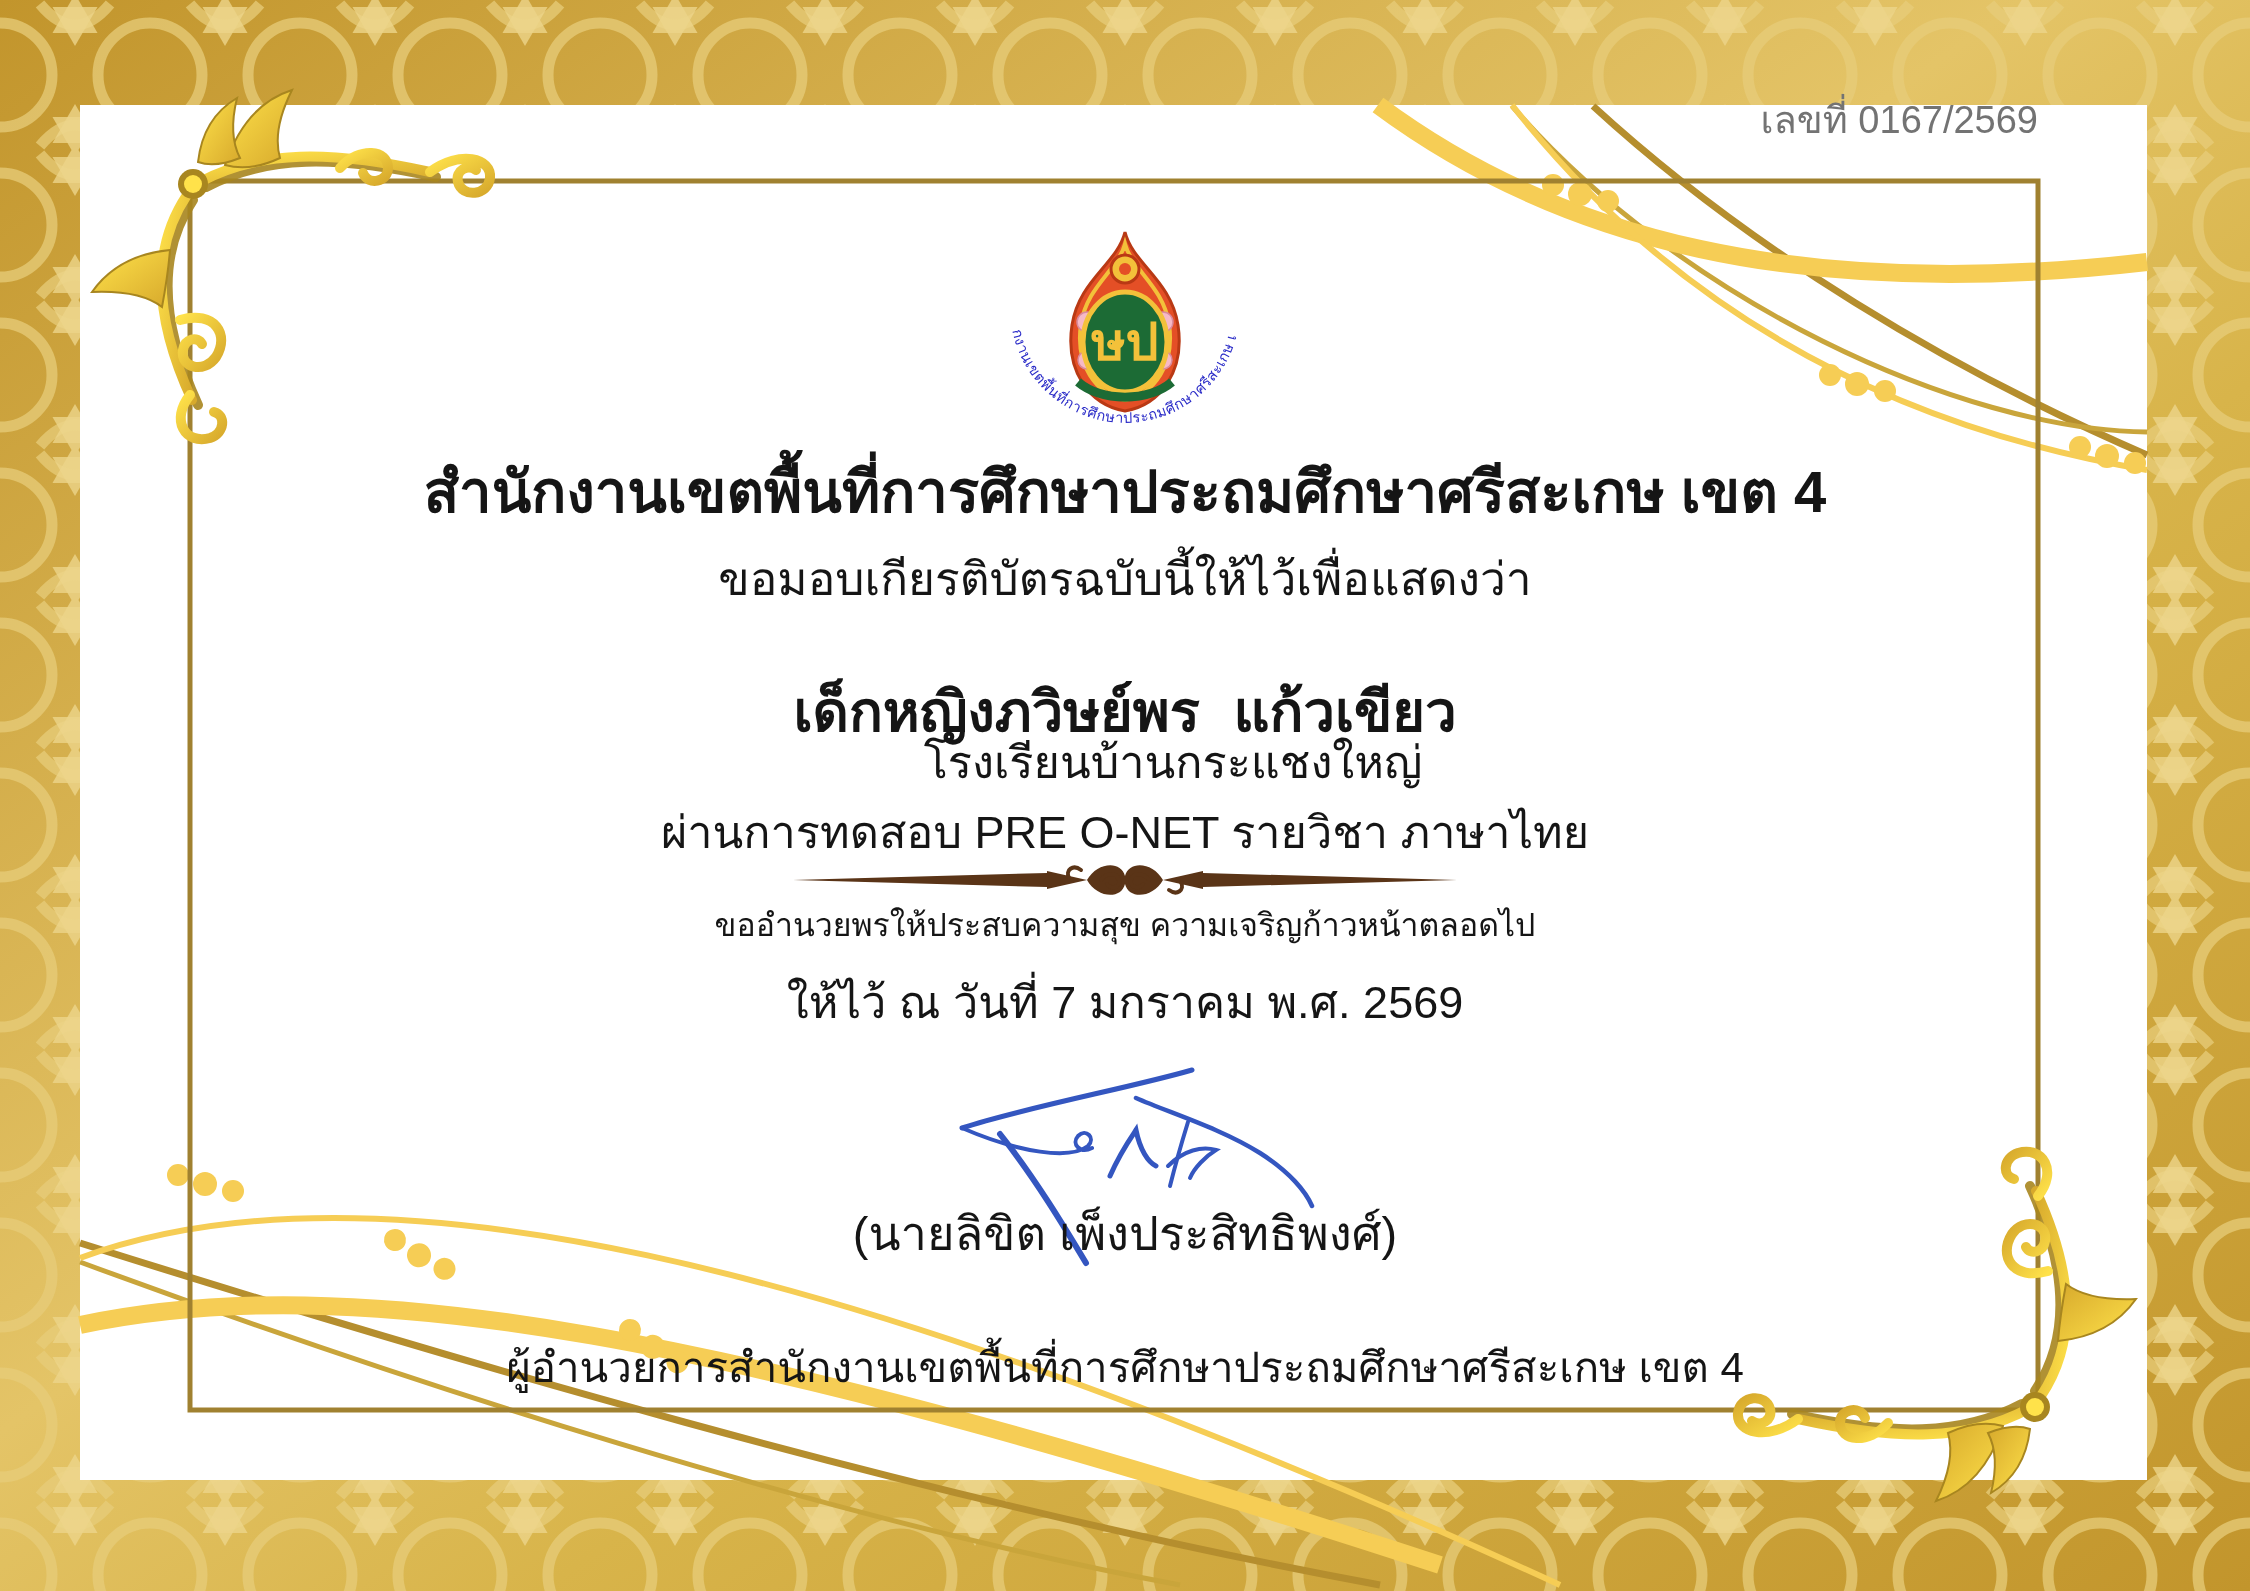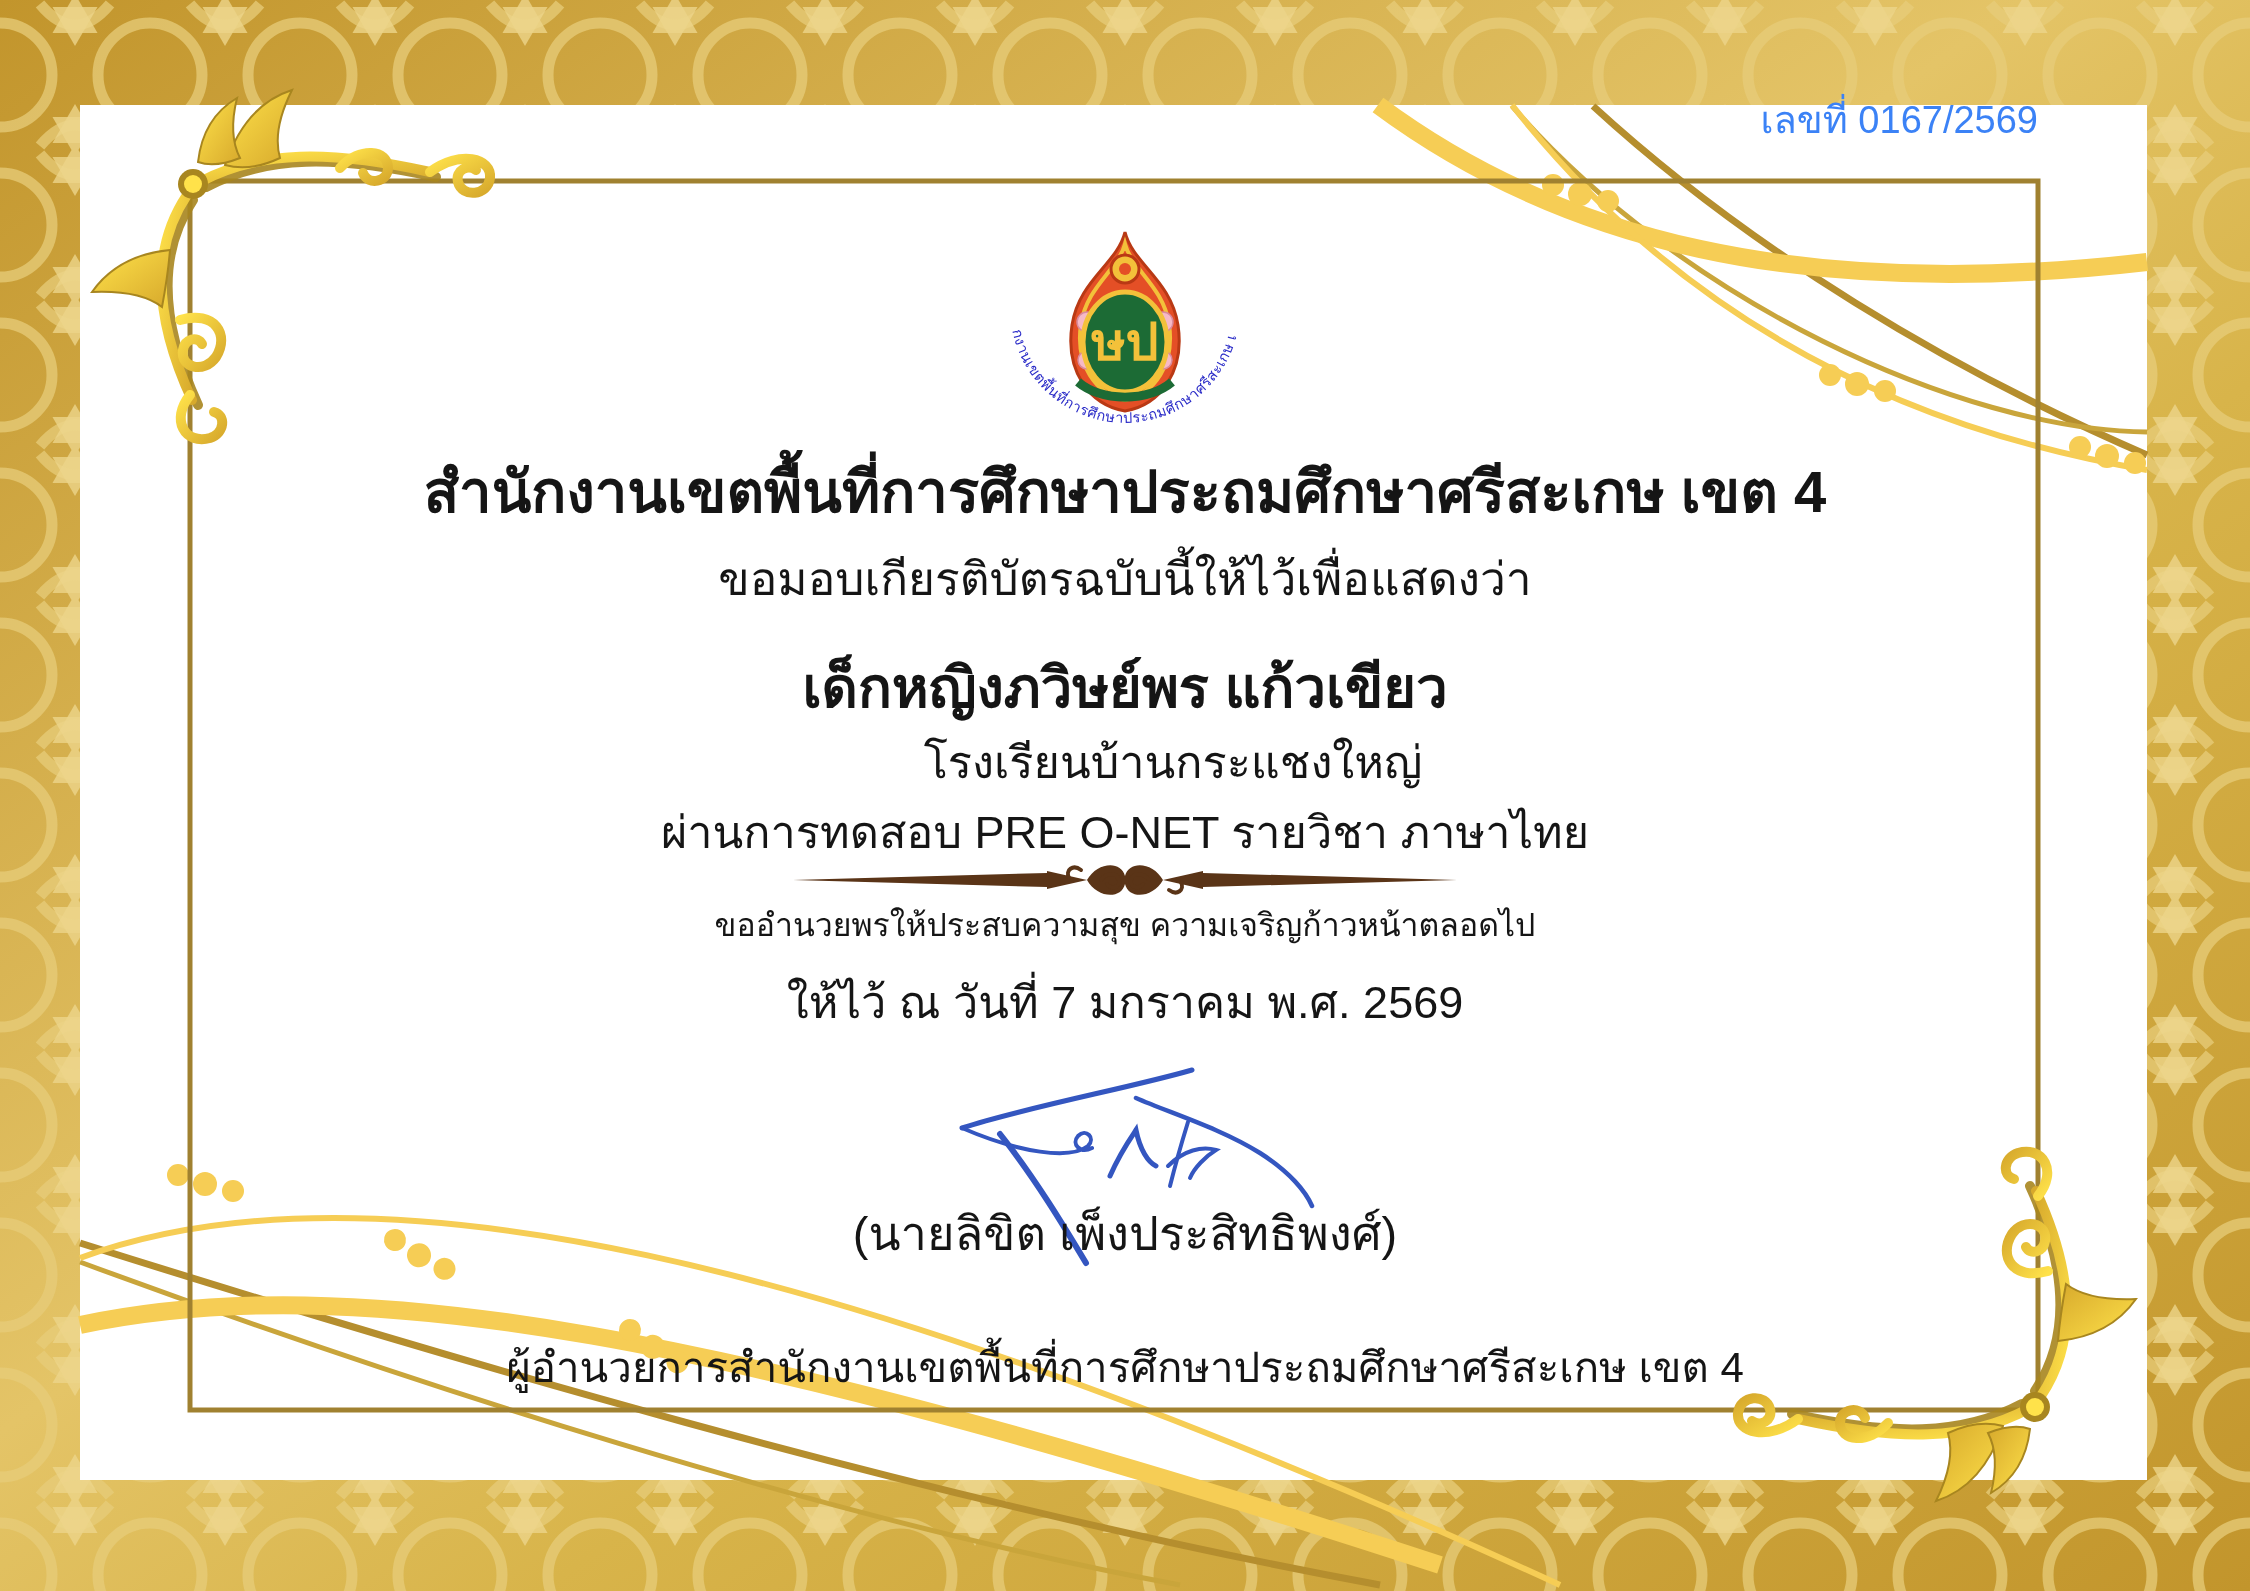--- a/index.html
+++ b/index.html
@@ -11,25 +11,25 @@
     font-family:"Liberation Sans","DejaVu Sans",sans-serif;
   }
   .bg-svg{position:absolute;left:0;top:0;width:2250px;height:1591px;}
   .txt{
     position:absolute;left:0;width:100%;
     text-align:center;color:#151515;
     line-height:1.45;white-space:nowrap;
   }
   .cert-no{
     position:absolute;top:96px;right:212px;
-    font-size:38px;color:#3b82f6;line-height:1.3;
+    font-size:38px;color:#737373;line-height:1.3;
   }
   .title-line   {top:450px;font-size:58px;font-weight:700;}
   .intro-line   {top:546px;font-size:46px;}
-  .name-line    {top:647px;font-size:56px;font-weight:700;}
+  .name-line    {top:676px;font-size:56px;font-weight:700;font-family:Liberation Mono, monospace;}
   .school-line  {top:730px;font-size:45px;padding-left:48px;}
   .achv-line    {top:800px;font-size:45px;}
   .bless-line   {top:902px;font-size:32px;}
   .date-line    {top:970px;font-size:45px;}
   .signer-name  {top:1200px;font-size:47px;}
   .signer-title {top:1322px;font-size:42px;margin-top:16px;}
   .emblem-svg{position:absolute;left:975px;top:222px;width:300px;height:240px;}
   .divider-svg{position:absolute;left:785px;top:856px;width:680px;height:48px;}
   .sign-svg{position:absolute;left:940px;top:1058px;width:410px;height:215px;}
 </style>

